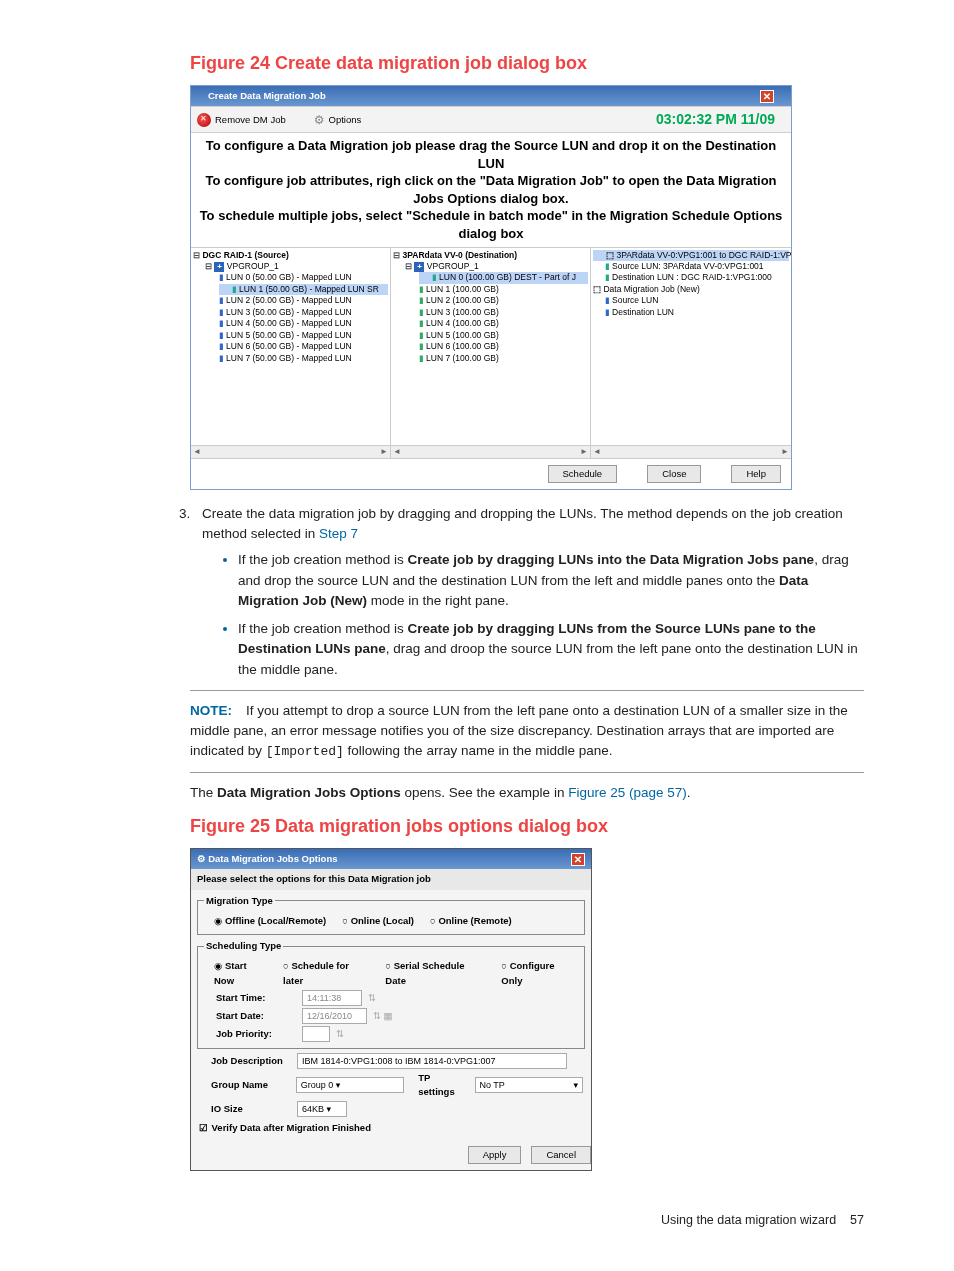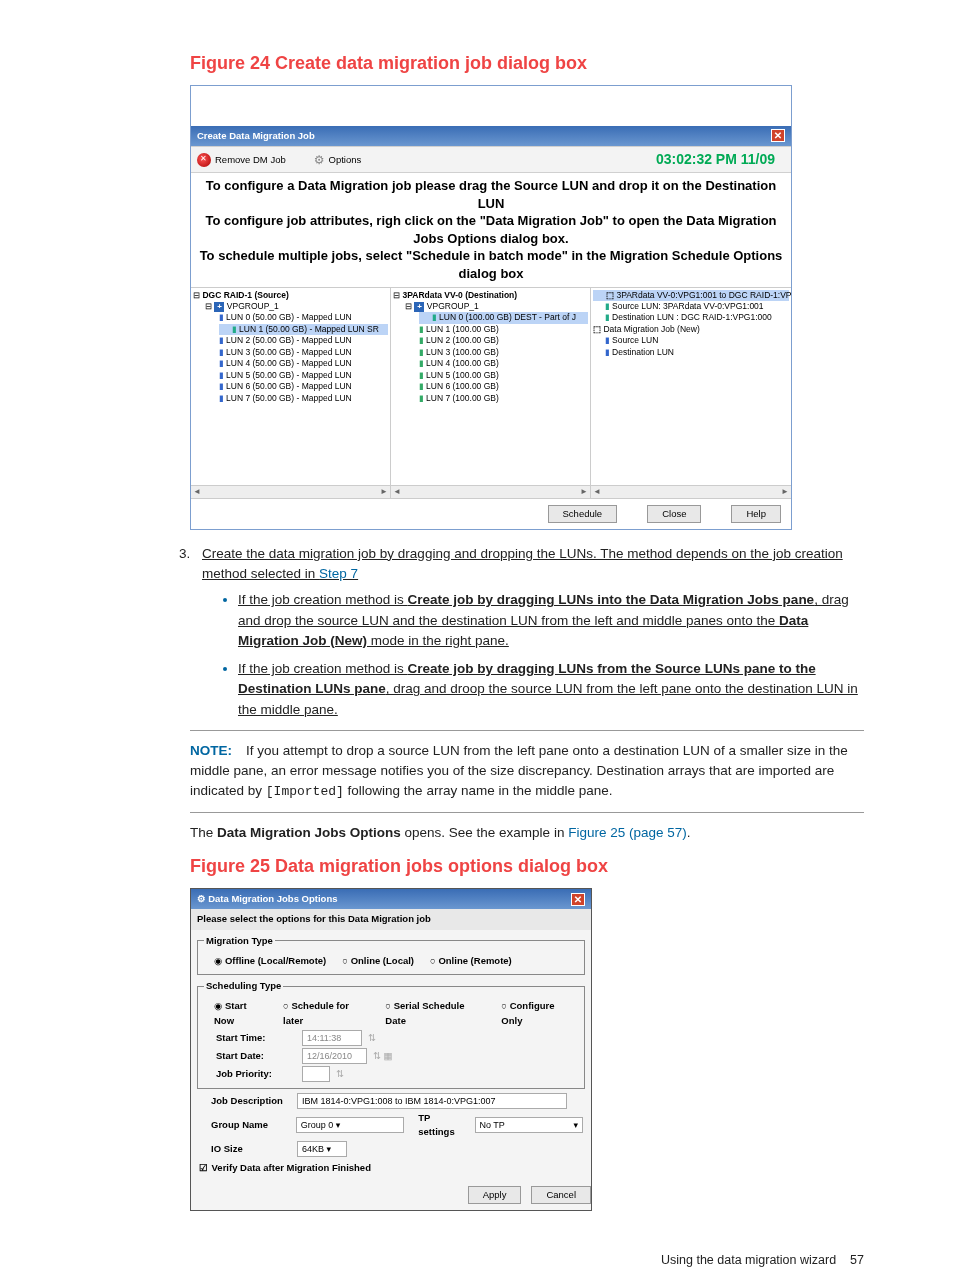--- a/index.html
+++ b/index.html
@@ -25,25 +25,24 @@
     width: 600px;
     border: 1px solid #7c9ecf;
     font-size: 9.5px;
     background: #fff;
     color: #000;
   }
   .dlg1-title {
     background: linear-gradient(#3a6db5, #6a97d0);
     color: #fff;
     font-weight: bold;
-    padding: 3px 6px;
+    padding: 3px 17px;
     display: flex;
-    align-items: flex-start;
+    align-items: flex-end;
     justify-content: space-between;
-    margin-top: 40px;
   }
   .close-x {
     background: #d0432a;
     color: #fff;
     width: 14px; height: 13px;
     line-height: 12px;
     text-align: center;
     font-size: 10px;
     border: 1px solid #fff;
     box-sizing: border-box;
@@ -102,21 +101,21 @@
     display: flex; justify-content: flex-end; gap: 30px;
     padding: 6px 10px; border-top: 1px solid #ccc;
   }
   .btn {
     border: 1px solid #999; background: #e8e8e8;
     padding: 1px 14px; font-size: 9.5px;
   }
 
   
   ol.main { margin: 14px 0 0 0; padding-left: 44px; }
-  ol.main > li { padding-left: 8px; margin-bottom: 6px; text-decoration: underline; }
+  ol.main > li { padding-left: 8px; margin-bottom: 6px; }
   ul.sub { list-style: disc; margin: 6px 0 6px 18px; padding-left: 18px; }
   ul.sub li { margin-bottom: 8px; }
   ul.sub li::marker { color: #0066a1; }
   a.steplink { color: #0066a1; text-decoration: none; }
   .note-sep { border-top: 1px solid #999; margin: 10px 0 10px 40px; }
   .note-block { margin-left: 40px; }
   .note-label { font-weight: bold; color: #0066a1; margin-right: 14px; }
   .mono { font-family: "Courier New", monospace; font-size: 13px; }
   .para { margin-left: 40px; margin-top: 10px; }
 

